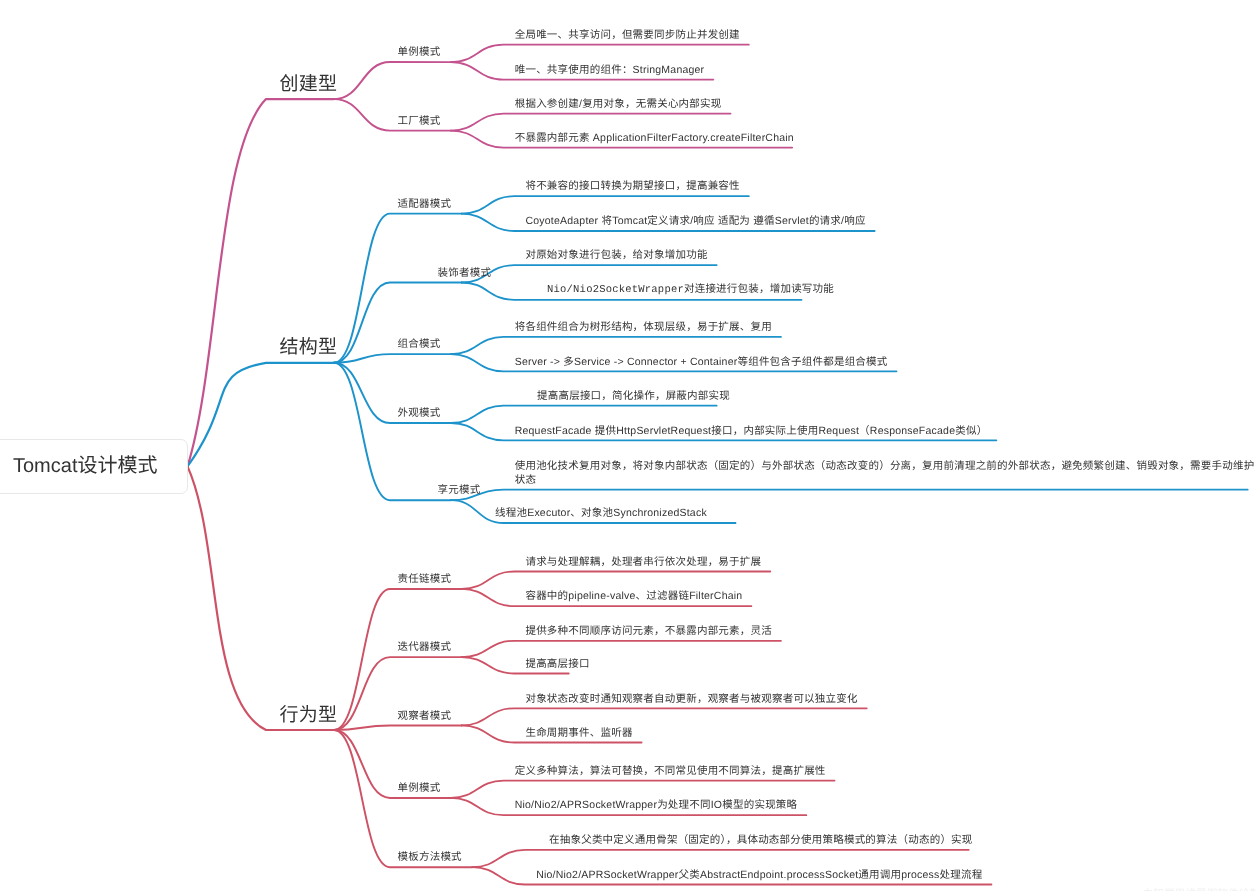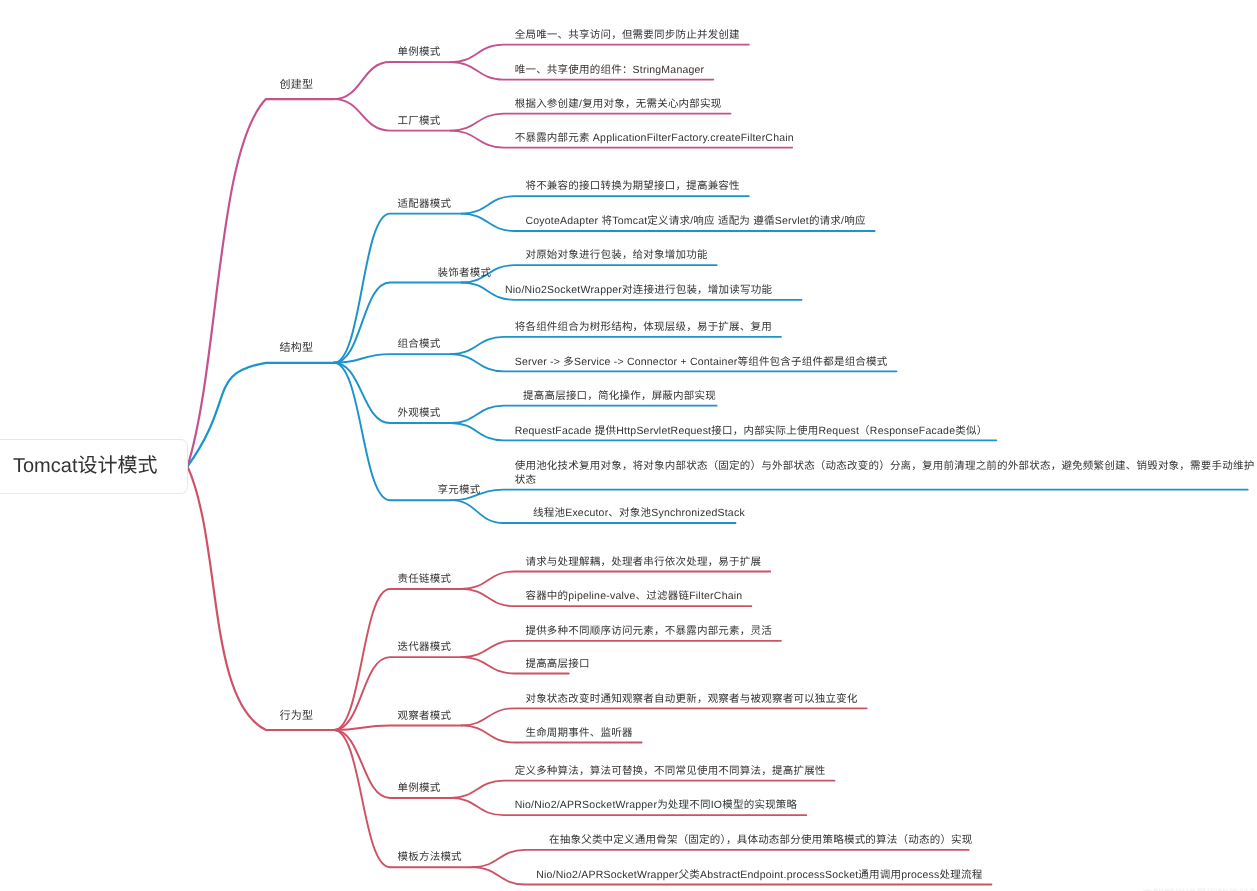--- a/index.html
+++ b/index.html
@@ -42,21 +42,21 @@
     position: absolute;
     border: 1px solid #e8e8e8;
     border-radius: 7px;
     background: #fff;
     box-sizing: border-box;
     font-size: 20px;
     color: #333333;
     white-space: pre;
     line-height: 24px;
   }
-  .lvl1 { font-size: 11px; }
+  .lvl1 { font-size: 19px; }
   .lvl2 { font-size: 10.5px; }
   .leaf { font-size: 10.5px; }
   #watermark {
     position: absolute;
     left: 1118px;
     top: 886px;
     color: #efefef;
     font-size: 10.5px;
     letter-spacing: 0.22px;
     white-space: pre;
@@ -116,30 +116,30 @@
       <div class="node leaf" style="left: 514.691px; top: 62.8px;">唯一、共享使用的组件：StringManager</div>
       <div class="node lvl2" style="left: 397.5px; top: 113.8px;">工厂模式</div>
       <div class="node leaf" style="left: 514.691px; top: 96.8px;">根据入参创建/复用对象，无需关心内部实现</div>
       <div class="node leaf" style="left: 514.691px; top: 130.8px;">不暴露内部元素 ApplicationFilterFactory.createFilterChain</div>
       <div class="node lvl1" style="left: 279.6px; top: 341.3px;">结构型</div>
       <div class="node lvl2" style="left: 397.5px; top: 196.8px;">适配器模式</div>
       <div class="node leaf" style="left: 525.409px; top: 179.4px;">将不兼容的接口转换为期望接口，提高兼容性</div>
       <div class="node leaf" style="left: 525.409px; top: 214.2px;">CoyoteAdapter 将Tomcat定义请求/响应 适配为 遵循Servlet的请求/响应</div>
       <div class="node lvl2" style="left: 397.5px; top: 265.7px; margin-left: 40px;">装饰者模式</div>
       <div class="node leaf" style="left: 525.409px; top: 248.4px;">对原始对象进行包装，给对象增加功能</div>
-      <div class="node leaf" style="left: 505px; top: 283px;">Nio/Nio2SocketWrapper对连接进行包装，增加读写功能</div>
+      <div class="node leaf" style="left: 547px; top: 283px; font-family: Liberation Mono, monospace;">Nio/Nio2SocketWrapper对连接进行包装，增加读写功能</div>
       <div class="node lvl2" style="left: 397.5px; top: 337.3px;">组合模式</div>
       <div class="node leaf" style="left: 514.691px; top: 320.1px;">将各组件组合为树形结构，体现层级，易于扩展、复用</div>
       <div class="node leaf" style="left: 514.691px; top: 354.5px;">Server -&gt; 多Service -&gt; Connector + Container等组件包含子组件都是组合模式</div>
       <div class="node lvl2" style="left: 397.5px; top: 406.2px;">外观模式</div>
-      <div class="node leaf" style="left: 523px; top: 388.9px; text-align: right;">提高高层接口，简化操作，屏蔽内部实现</div>
+      <div class="node leaf" style="left: 537px; top: 388.9px; text-align: right;">提高高层接口，简化操作，屏蔽内部实现</div>
       <div class="node leaf" style="left: 514.691px; top: 423.5px;">RequestFacade 提供HttpServletRequest接口，内部实际上使用Request（ResponseFacade类似）</div>
       <div class="node lvl2" style="left: 397.5px; top: 483.4px; margin-left: 40px;">享元模式</div>
       <div class="node leaf" style="left: 514.691px; top: 458.9px; width: 740px; white-space: normal;">使用池化技术复用对象，将对象内部状态（固定的）与外部状态（动态改变的）分离，复用前清理之前的外部状态，避免频繁创建、销毁对象，需要手动维护状态</div>
-      <div class="node leaf" style="left: 533px; top: 506.2px;">线程池Executor、对象池SynchronizedStack</div>
+      <div class="node leaf" style="left: 495px; top: 506.2px;">线程池Executor、对象池SynchronizedStack</div>
       <div class="node lvl1" style="left: 279.6px; top: 708.5px;">行为型</div>
       <div class="node lvl2" style="left: 397.5px; top: 572.1px;">责任链模式</div>
       <div class="node leaf" style="left: 525.409px; top: 554.7px;">请求与处理解耦，处理者串行依次处理，易于扩展</div>
       <div class="node leaf" style="left: 525.409px; top: 589.4px;">容器中的pipeline-valve、过滤器链FilterChain</div>
       <div class="node lvl2" style="left: 397.5px; top: 640.3px;">迭代器模式</div>
       <div class="node leaf" style="left: 525.409px; top: 624px;">提供多种不同顺序访问元素，不暴露内部元素，灵活</div>
       <div class="node leaf" style="left: 525.409px; top: 656.7px;">提高高层接口</div>
       <div class="node lvl2" style="left: 397.5px; top: 708.6px;">观察者模式</div>
       <div class="node leaf" style="left: 525.409px; top: 691.5px;">对象状态改变时通知观察者自动更新，观察者与被观察者可以独立变化</div>
       <div class="node leaf" style="left: 525.409px; top: 725.7px;">生命周期事件、监听器</div>

